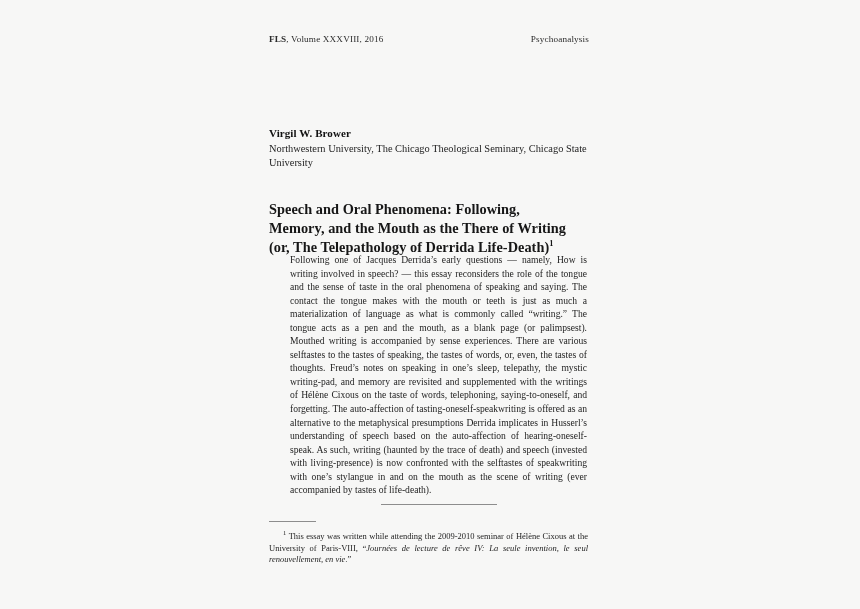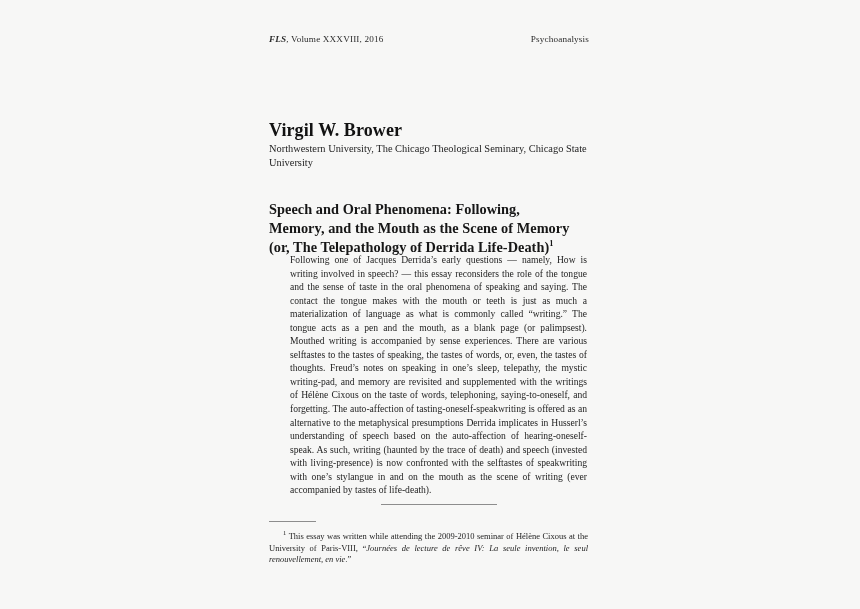--- a/index.html
+++ b/index.html
@@ -30,37 +30,36 @@
     width: 319px;
     display: flex;
     justify-content: space-between;
     align-items: baseline;
     font-size: 9.2px;
     letter-spacing: 0.15px;
     color: #2b2b2b;
   }
   .journal-abbr {
     font-weight: bold;
-    font-style: italic;
     text-align: center;
   }
   .running-head-left {
     white-space: nowrap;
   }
   .running-head-right {
     white-space: nowrap;
     margin-right: -1px;
   }
 
   
   .author-name {
     position: absolute;
     left: 269px;
-    top: 120px;
-    font-size: 18px;
+    top: 127px;
+    font-size: 11px;
     font-weight: bold;
     letter-spacing: 0.1px;
     color: #121212;
   }
   .affiliation {
     position: absolute;
     left: 269px;
     top: 142px;
     width: 330px;
     font-size: 10.4px;
@@ -152,21 +151,21 @@
 
   <div class="running-head">
     <div class="running-head-left"><span class="journal-abbr">FLS</span><span>, Volume XXXVIII, 2016</span></div>
     <div class="running-head-right">Psychoanalysis</div>
   </div>
 
   <div class="author-name">Virgil W. Brower</div>
 
   <div class="affiliation">Northwestern University, The Chicago Theological Seminary, Chicago State University</div>
 
-  <h1 class="article-title"><span>Speech and Oral Phenomena: Following,</span><br><span>Memory, and the Mouth as the Scene of Memory</span><br><span>(or, The Telepathology of Derrida Life-Death)</span><span class="fn-ref">1</span></h1>
+  <h1 class="article-title"><span>Speech and Oral Phenomena: Following,</span><br><span>Memory, and the Mouth as the There of Writing</span><br><span>(or, The Telepathology of Derrida Life-Death)</span><span class="fn-ref">1</span></h1>
 
   <div class="abstract">
     <p>Following one of Jacques Derrida’s early questions — namely, How is writing involved in speech? — this essay reconsiders the role of the tongue and the sense of taste in the oral phenomena of speaking and saying. The contact the tongue makes with the mouth or teeth is just as much a materialization of language as what is commonly called “writing.” The tongue acts as a pen and the mouth, as a blank page (or palimpsest). Mouthed writing is accompanied by sense experiences. There are various selftastes to the tastes of speaking, the tastes of words, or, even, the tastes of thoughts. Freud’s notes on speaking in one’s sleep, telepathy, the mystic writing-pad, and memory are revisited and supplemented with the writings of Hélène Cixous on the taste of words, telephoning, saying-to-oneself, and forgetting. The auto-affection of tasting-oneself-speakwriting is offered as an alternative to the metaphysical presumptions Derrida implicates in Husserl’s understanding of speech based on the auto-affection of hearing-oneself-speak. As such, writing (haunted by the trace of death) and speech (invested with living-presence) is now confronted with the selftastes of speakwriting with one’s stylangue in and on the mouth as the scene of writing (ever accompanied by tastes of life-death).</p>
   </div>
 
   <div class="section-rule"></div>
 
   <div class="footnote-rule"></div>
   <div class="footnote">
     <p><span class="fn-num">1</span> <span>This essay was written while attending the 2009-2010 seminar of Hélène Cixous at the University of Paris-VIII, “</span><span class="fn-title">Journées de lecture de rêve IV: La seule invention, le seul renouvellement, en vie.</span><span>”</span></p>

